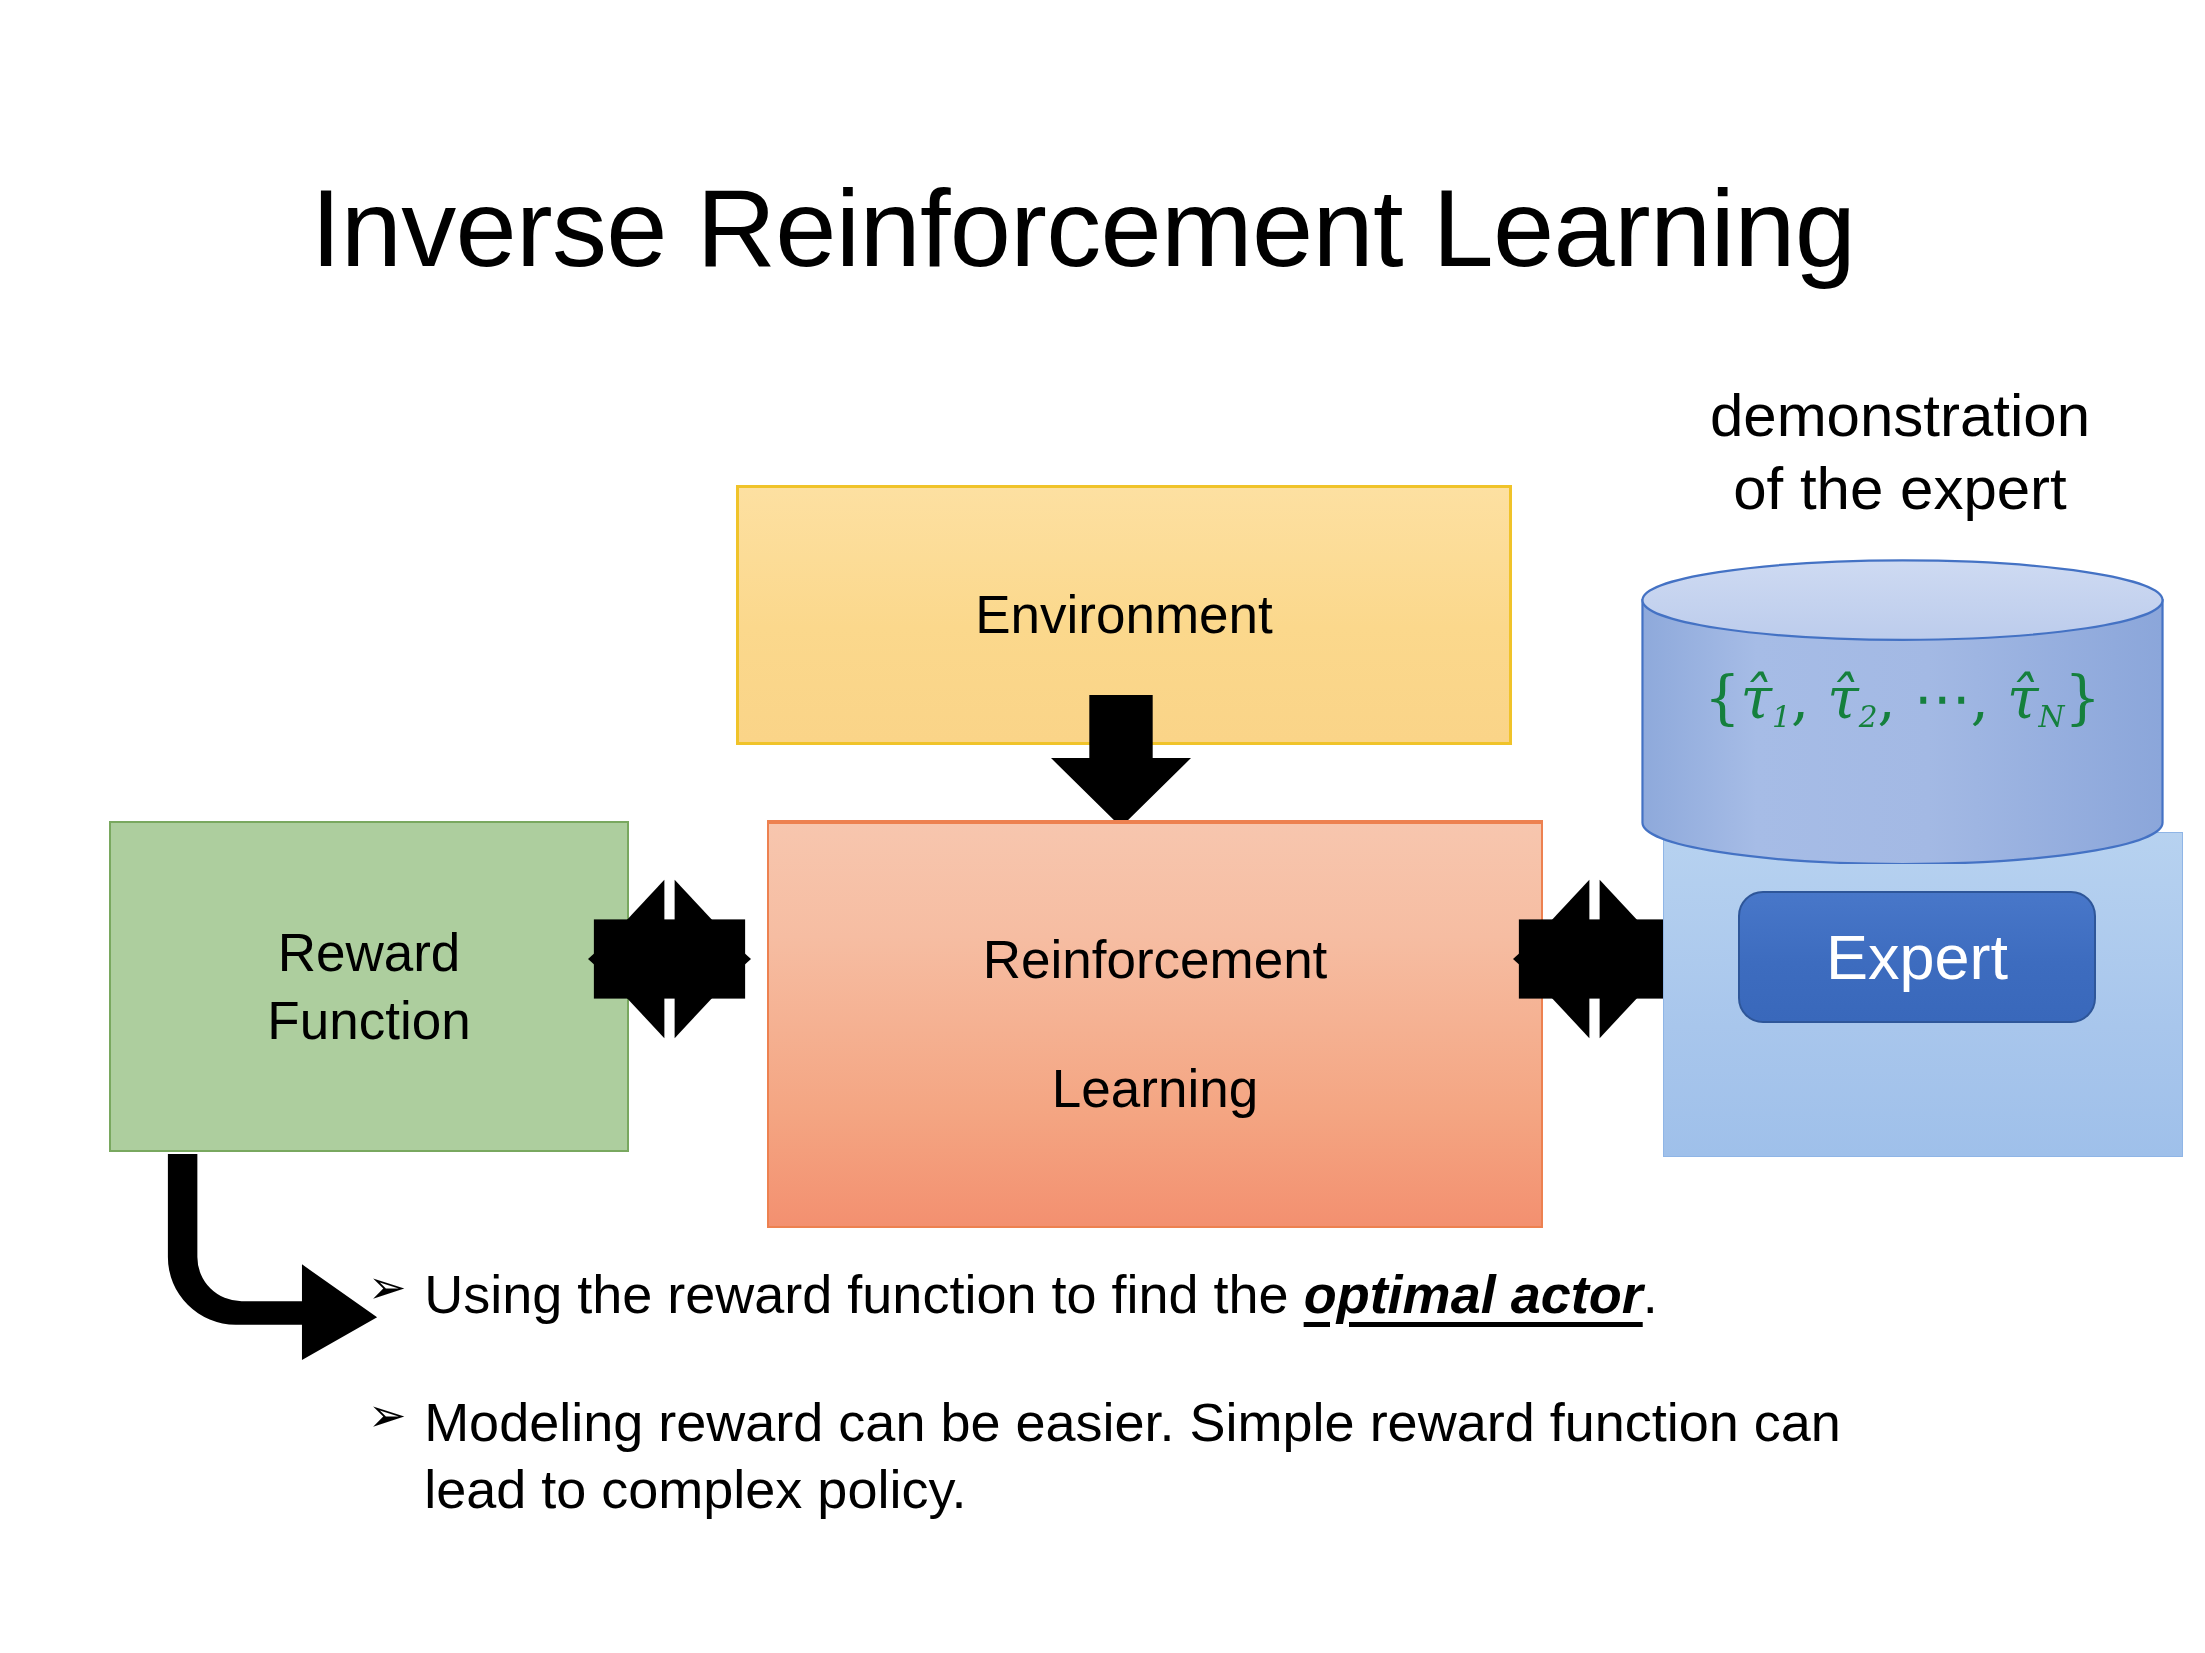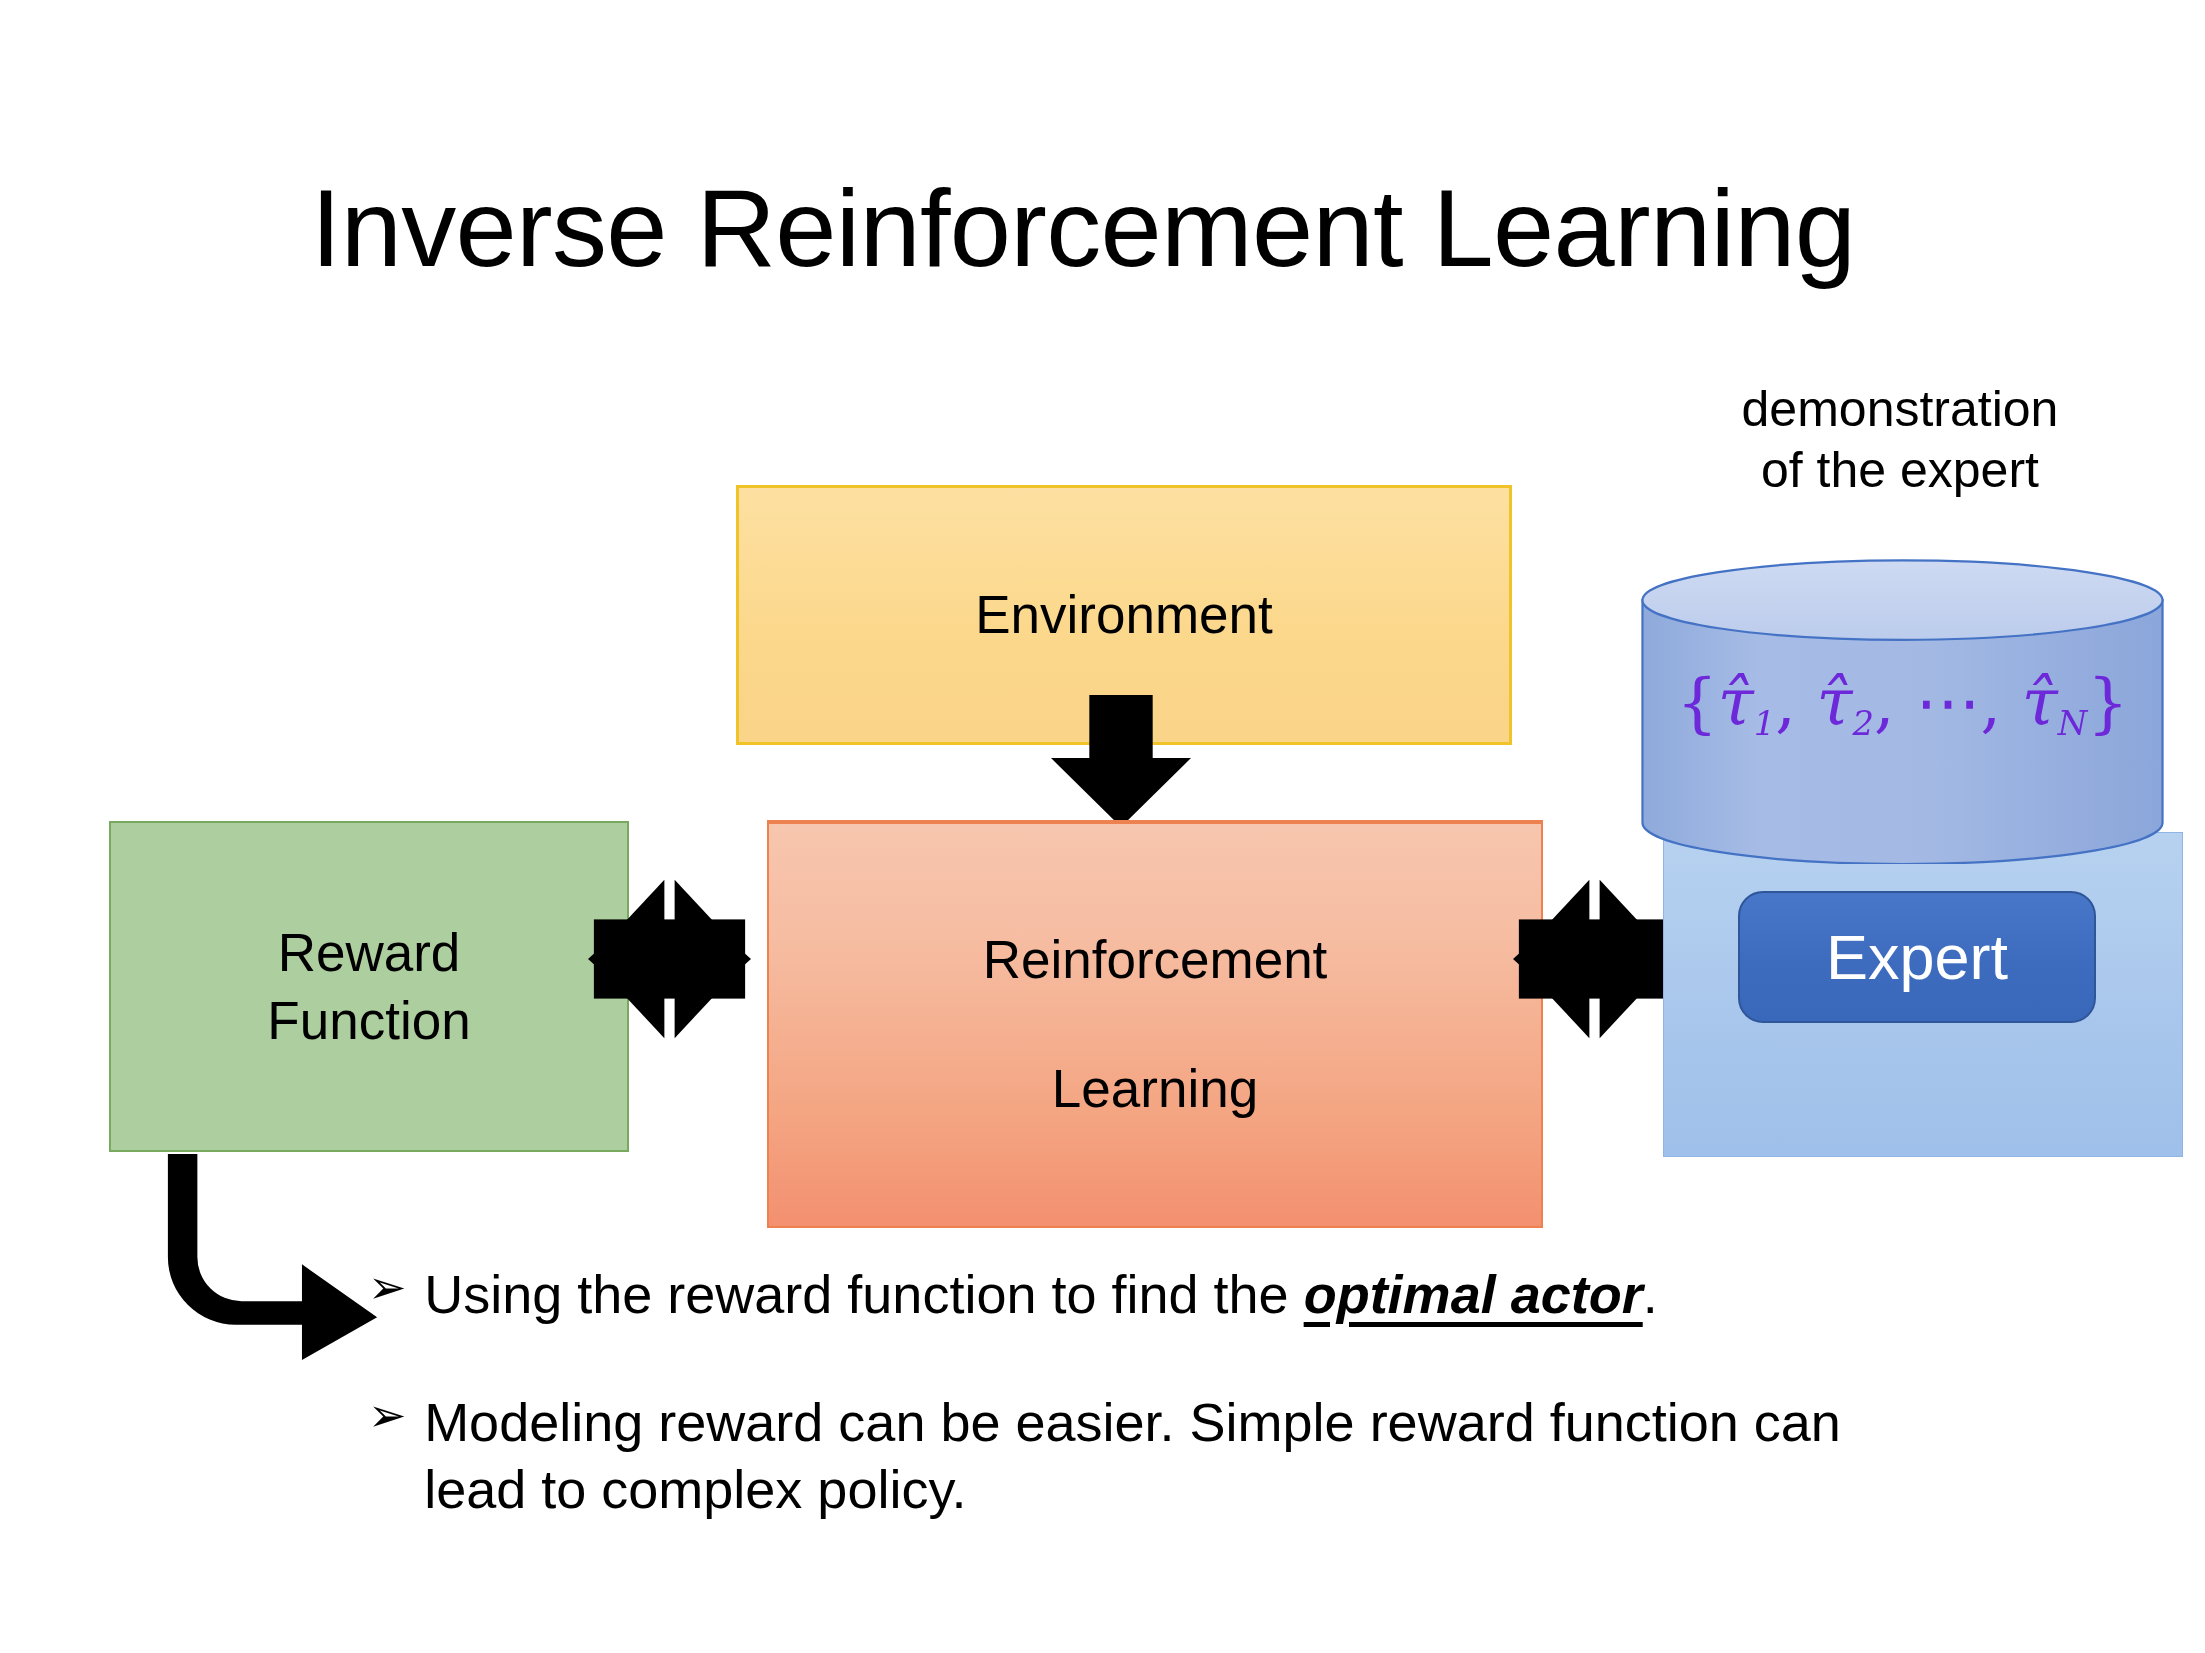--- a/index.html
+++ b/index.html
@@ -126,41 +126,41 @@
   }
   #demo-cylinder svg { display: block; width: 100%; height: 100%; }
   #demo-cylinder-formula {
     position: absolute;
     left: 1641px;
     top: 665px;
     width: 523px;
     text-align: center;
     font-family: "DejaVu Serif", serif;
     font-style: italic;
-    font-size: 65px;
-    color: #6d28d9;
+    font-size: 57px;
+    color: #15803d;
     white-space: nowrap;
   }
   #demo-cylinder-formula .brace,
   #demo-cylinder-formula .punct {
     font-style: normal;
   }
   #demo-cylinder-formula sub {
     font-size: 0.52em;
     vertical-align: -0.30em;
     font-style: italic;
   }
 
   #demo-caption {
     position: absolute;
     left: 1628px;
     top: 379px;
     width: 544px;
     text-align: center;
-    font-size: 50px;
+    font-size: 60px;
     line-height: 1.22;
     color: #000;
   }
 
   
   .arrow-svg { position: absolute; }
   #env-to-rl-arrow { left: 1051px; top: 695px; width: 140px; height: 132px; }
   #left-quad-arrow { left: 588px; top: 871px; width: 163px; height: 176px; }
   #right-quad-arrow { left: 1513px; top: 871px; width: 163px; height: 176px; }
   #elbow-arrow { left: 162px; top: 1154px; width: 221px; height: 206px; }

